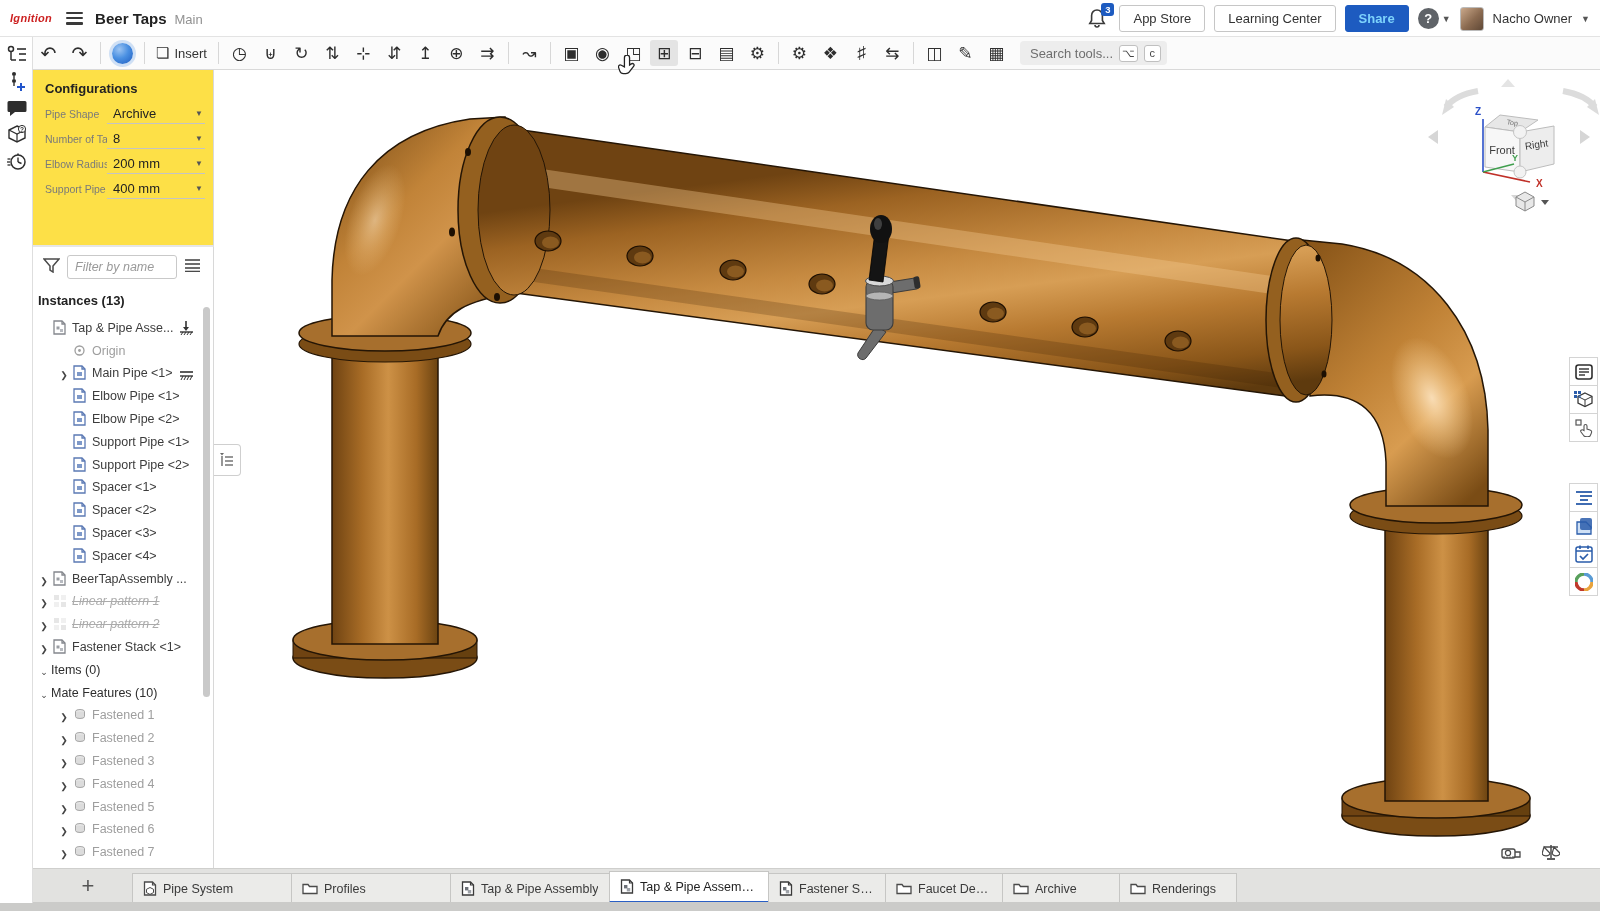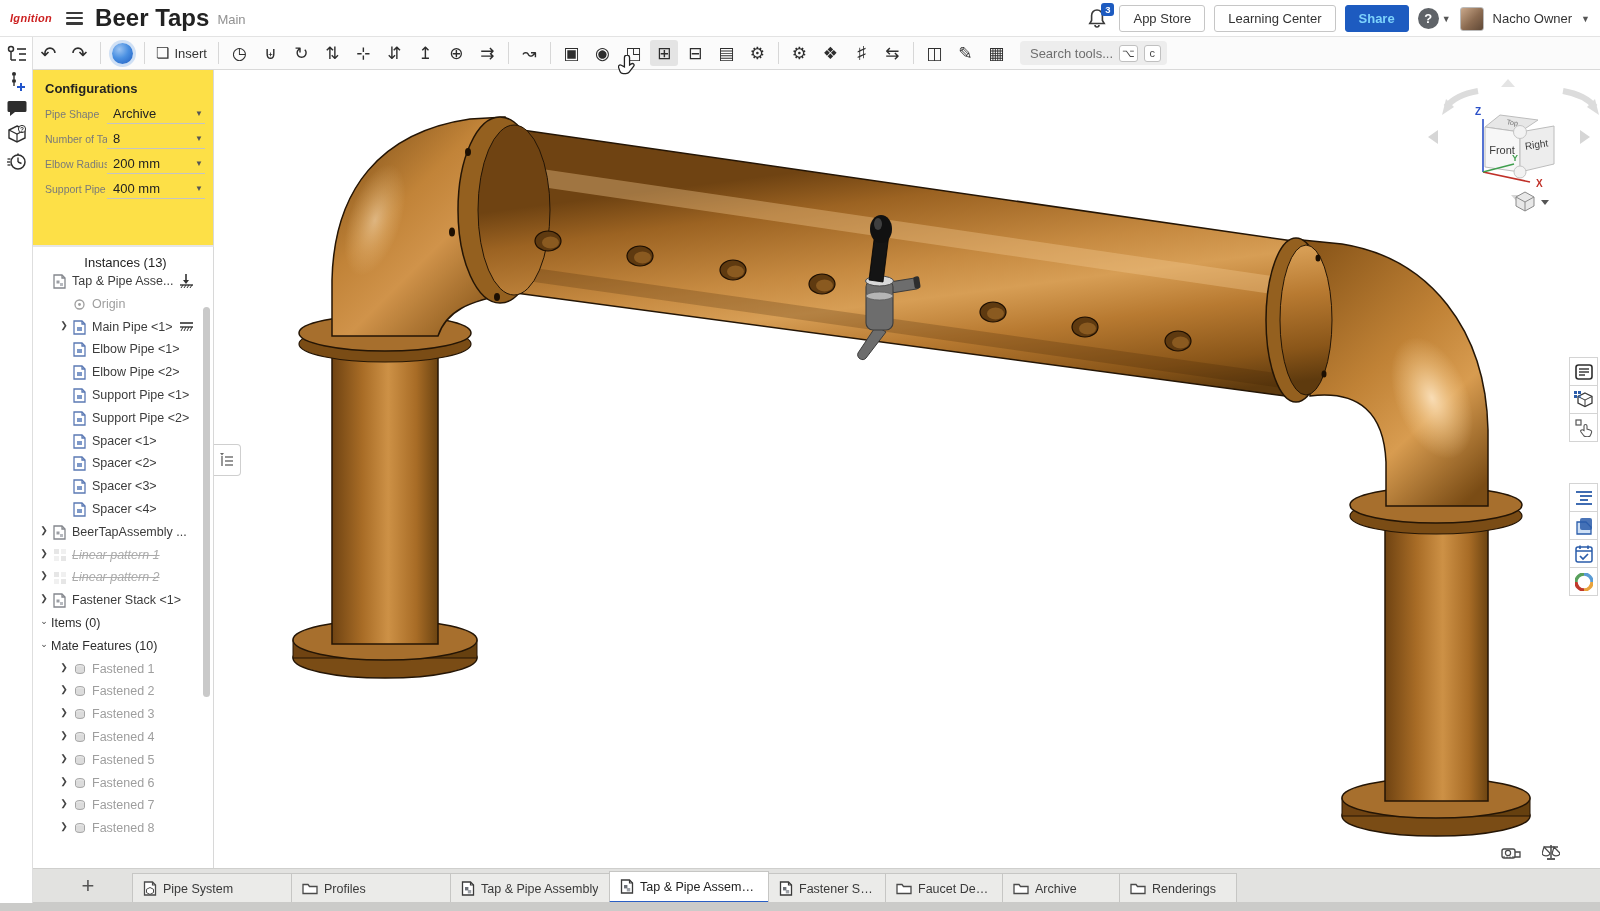--- a/index.html
+++ b/index.html
@@ -4,21 +4,21 @@
 <style>
   * { margin:0; padding:0; box-sizing:border-box; }
   html,body { width:1600px; height:911px; overflow:hidden; font-family:"Liberation Sans",sans-serif; background:#fff; }
   #stage { position:absolute; inset:0; width:1268px; height:911px; background:#fff; outline:2px solid #4e4e4e; outline-offset:-2px; }
 
   
   #header { position:absolute; left:0; top:0; width:1600px; height:37px; background:#fff; border-bottom:1px solid #e3e3e3; z-index:30; display:flex; align-items:center; }
   .logo { font-size:11px; font-weight:bold; font-style:italic; color:#cc1f1f; margin-left:10px; letter-spacing:.3px; }
   .hamburger { width:17px; height:13px; margin-left:14px; display:flex; flex-direction:column; justify-content:space-between; cursor:pointer; }
   .hamburger i { display:block; height:2.2px; background:#3a3a3a; border-radius:1px; }
-  .doc-title { font-size:24px; font-weight:bold; color:#222; margin-left:12px; }
+  .doc-title { font-size:15px; font-weight:bold; color:#222; margin-left:12px; }
   .ws-name { font-size:13px; color:#919191; margin-left:8px; margin-top:3px; }
   #header-right { position:absolute; right:10px; top:0; height:37px; display:flex; align-items:center; gap:9px; }
   .bell-wrap { position:relative; width:26px; height:26px; }
   .badge { position:absolute; right:-4px; top:-3px; background:#1d5bc0; color:#fff; font-size:9.5px; font-weight:bold; border-radius:3px; padding:1px 4px; }
   .hdr-btn { height:27px; padding:0 13px; background:#fff; border:1px solid #c6c6c6; border-radius:3px; font-size:13px; color:#333; display:flex; align-items:center; cursor:pointer; }
   .hdr-btn.primary { background:#1d5bc0; border-color:#1d5bc0; color:#7dd3fc; font-weight:bold; }
   .help-circle { width:21px; height:21px; border-radius:50%; background:#5f6368; color:#fff; font-size:13px; font-weight:bold; display:flex; align-items:center; justify-content:center; }
   .caret { font-size:9px; color:#555; }
   .avatar { width:24px; height:24px; border-radius:3px; background:linear-gradient(135deg,#caa88a 0%,#8a6a50 55%,#5f4836 100%); border:1px solid #bbb; }
   .user-name { font-size:13px; color:#333; }
@@ -46,23 +46,23 @@
   .cfg-label { font-size:10.5px; color:#7a7a7a; width:62px; white-space:nowrap; overflow:hidden; }
   .cfg-value-box { flex:1; display:flex; align-items:center; justify-content:space-between; border-bottom:1px solid #c4c4c4; padding:2px 2px 2px 6px; cursor:pointer; }
   .cfg-value { font-size:13px; color:#222; }
   .cfg-caret { font-size:8px; color:#555; }
 
   
   #instances-panel { position:absolute; left:33px; top:246px; width:181px; height:622px; background:#fff; border-right:1px solid #d8d8d8; border-top:1px solid #e6e6e6; z-index:20; overflow:hidden; }
   .filter-row { display:flex; align-items:center; gap:7px; padding:8px 6px 6px 10px; }
   #filter-input { width:110px; height:24px; border:1px solid #c9c9c9; border-radius:3px; font-size:12.5px; font-style:italic; color:#333; padding:0 7px; font-family:"Liberation Sans",sans-serif; }
   #filter-input::placeholder { color:#9a9a9a; font-style:italic; }
-  .instances-label { font-size:13px; font-weight:400; color:#222; padding:8px 0 4px 5px;text-align:center; }
+  .instances-label { font-size:13px; font-weight:700; color:#222; padding:8px 0 4px 5px; }
   #tree { position:relative; }
-  .tree-row { display:flex; align-items:flex-start; height:22.8px; cursor:pointer; white-space:nowrap; }
+  .tree-row { display:flex; align-items:flex-end; height:22.8px; cursor:pointer; white-space:nowrap; }
   .tree-row .arrow { width:14px; font-size:9px; color:#444; text-align:center; flex:none; }
   .tree-row .t-icon { width:17px; height:15px; flex:none; display:flex; align-items:center; justify-content:center; }
   .tree-row .t-label { font-size:12.5px; color:#3c3c3c; margin-left:4px; overflow:hidden; text-overflow:ellipsis; }
   .tree-row .t-badge { margin-left:6px; flex:none; display:flex; align-items:center; }
   .tree-row.muted .t-label { color:#9e9e9e; }
   .tree-row.suppressed .t-label { color:#ababab; font-style:italic; text-decoration:line-through; }
   .tree-row.suppressed .t-icon { opacity:.45; }
   .tree-row.section .t-label { color:#2d2d2d; font-weight:500; margin-left:0; }
   #tree-scrollbar { position:absolute; right:3px; top:60px; width:7px; height:390px; background:#c9c9c9; border-radius:4px; }
 
@@ -524,20 +524,34 @@
           <span class="cfg-label">Support Pipe ...</span>
           <span class="cfg-value-box">
             <span class="cfg-value">400 mm</span>
             <span class="cfg-caret">▼</span>
           </span>
         </div>
       </div>
   </div>
 
   <div id="instances-panel">
+    <div class="filter-row">
+      <span id="funnel-slot"><svg width="17" height="16" viewBox="0 0 17 16">
+            <path d="M1,2 h15 l-6,7 v6 l-3,-2 v-4 z" fill="none" stroke="#4a4a4a" stroke-width="1.5"></path>
+          </svg></span>
+      <input id="filter-input" placeholder="Filter by name" style="">
+      <span id="listopt-slot"><svg width="17" height="14" viewBox="0 0 17 14">
+            <g stroke="#4a4a4a" stroke-width="1.6">
+              <line x1="1" y1="2" x2="16" y2="2"></line>
+              <line x1="1" y1="6" x2="16" y2="6"></line>
+              <line x1="1" y1="10" x2="16" y2="10"></line>
+              <line x1="1" y1="13.5" x2="16" y2="13.5"></line>
+            </g>
+          </svg></span>
+    </div>
     <div class="instances-label">Instances (13)</div>
     <div id="tree">
         <div class="tree-row" style="padding-left: 4px;">
           <span class="arrow"></span>
           <span class="t-icon">
             <svg width="15" height="15" viewBox="0 0 15 15">
               <path d="M2,1 h8 l3,3 v10 h-11 z" fill="#fff" stroke="#84878d" stroke-width="1.3"></path>
               <path d="M10,1 v3 h3" fill="none" stroke="#84878d" stroke-width="1.3"></path>
               <rect x="4.5" y="6.5" width="3" height="3" fill="#9a9da3"></rect>
               <rect x="8" y="9" width="3" height="3" fill="#b7bac0"></rect>

